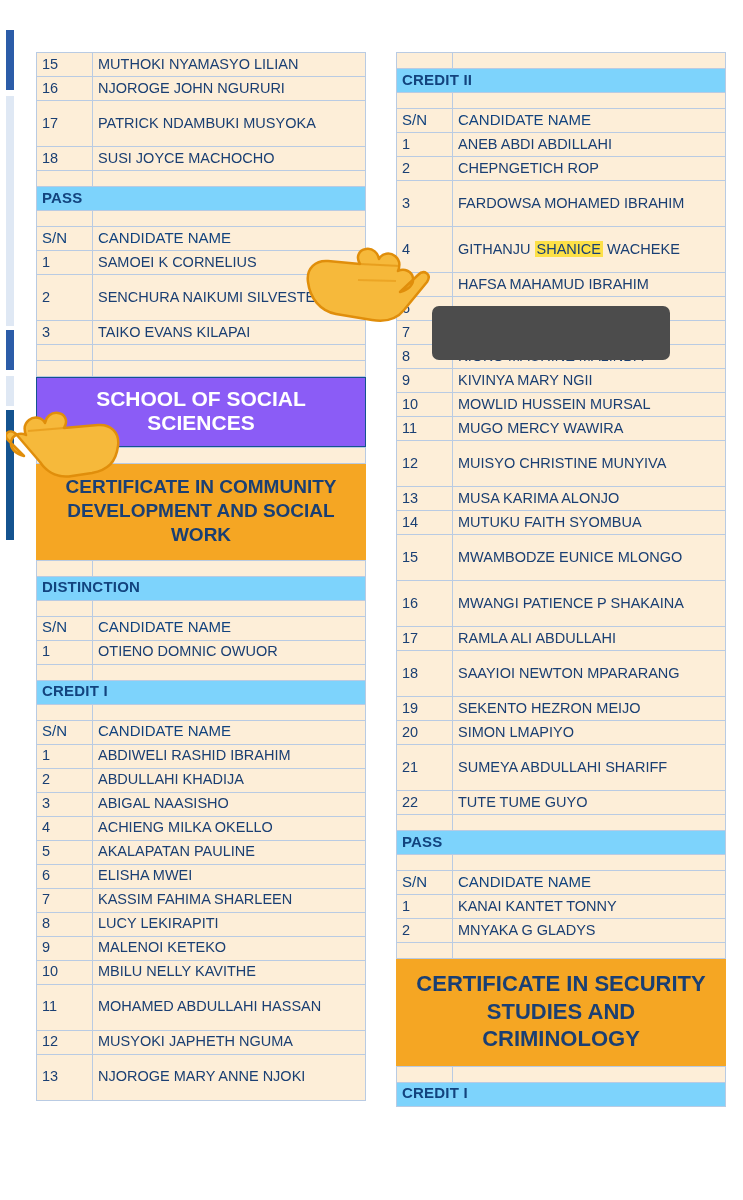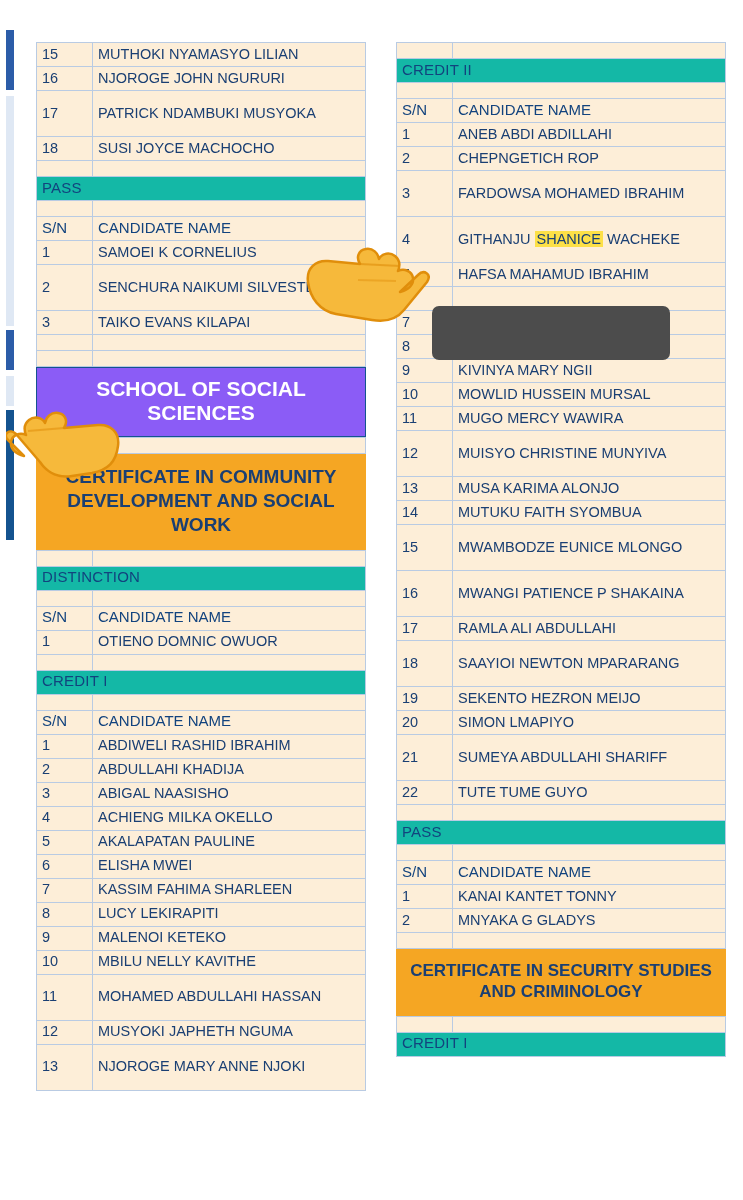--- a/index.html
+++ b/index.html
@@ -15,21 +15,21 @@
     background:#ffffff;
   }
   
   .gutter{
     position:absolute;left:0;top:0;width:28px;height:1200px;
     background:#ffffff;
   }
   .gutter .mark{position:absolute;left:6px;width:8px;background:#2b5ca8;}
   .col{
     position:absolute;
-    top:0;
+    top:10px;
     box-sizing:border-box;
   }
   .col-left{left:36px;width:330px;}
   .col-right{left:396px;width:330px;}
 
   table.tbl{
     border-collapse:collapse;
     width:100%;
     table-layout:fixed;
   }
@@ -40,22 +40,22 @@
     padding:1px 4px 2px 5px;
     line-height:1.12;
     height:20px;
     vertical-align:middle;
     background:#fdeed8;
     white-space:normal;
     word-wrap:break-word;
   }
   td.sn{width:46px;text-align:left;padding-left:6px;}
   tr.headrow td{
-    background:#14b8a6;
-    font-weight:normal;
+    background:#7dd3fc;
+    font-weight:bold;
     color:#12437e;
     letter-spacing:.2px;
     font-size:15px;
   }
   tr.colhead td{
     background:#fdeed8;
     font-weight:normal;
     color:#12437e;
     font-size:15px;
   }
@@ -74,21 +74,21 @@
   .banner-orange{
     background:#f5a623;
     color:#1a3f73;
     font-weight:bold;
     font-size:19px;
     text-align:center;
     padding:10px 8px 12px;
     line-height:1.25;
     border:1px solid #f5a623;
   }
-  .banner-orange.small{font-size:17px;}
+  .banner-orange.small{font-size:22px;}
 
   .hl{background:#fde047;padding:0 2px;}
   .redact{
     position:absolute;
     background:#4c4c4c;
     border-radius:7px;
   }
   
   .hand{position:absolute;pointer-events:none;}
   .hand svg{display:block;}

